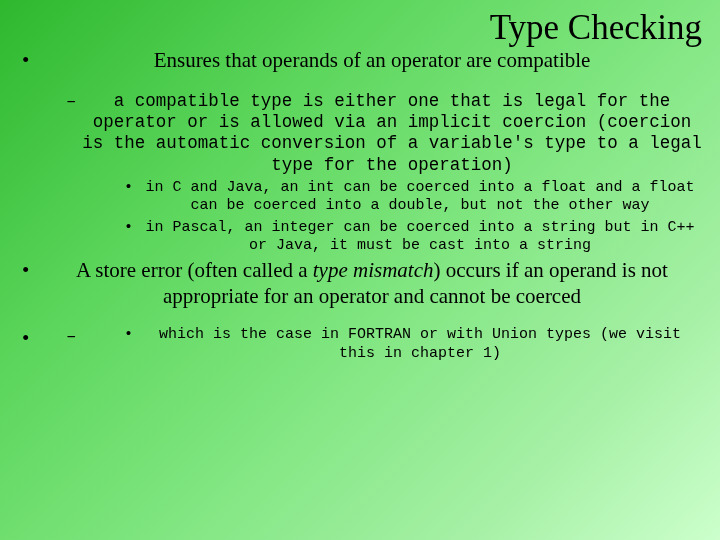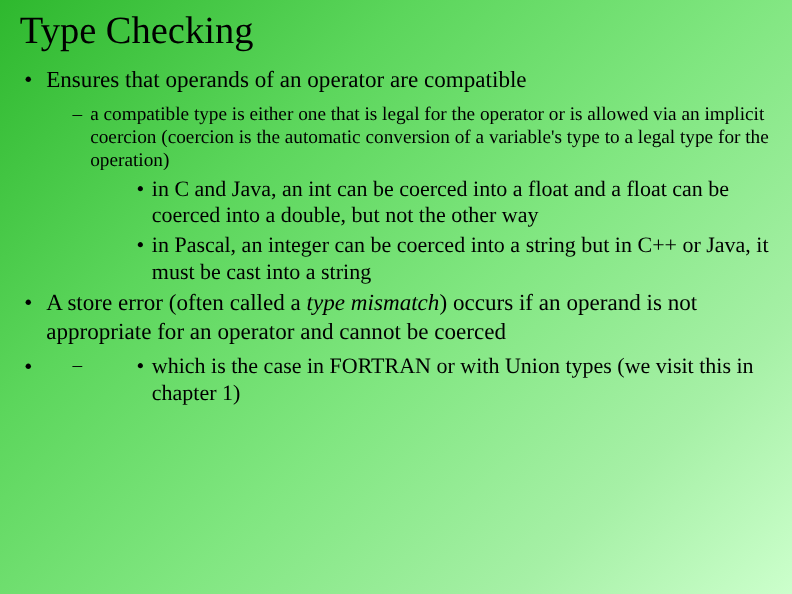--- a/index.html
+++ b/index.html
@@ -6,55 +6,57 @@
   body {
     width: 720px;
     height: 540px;
     background: linear-gradient(135deg, #2eb82e 0%, #5cd65c 30%, #80e680 55%, #a6f0a6 80%, #ccffcc 100%);
     font-family: "Times New Roman", Times, serif;
     color: #000;
     overflow: hidden;
     padding: 8px 18px 8px 18px;
   }
   .title {
-    text-align: left;
+    text-align: right;
     font-size: 35px;
     font-weight: normal;
-    margin-bottom: 12px;
+    margin-bottom: 0;
   }
   ul { list-style: none; }
   .lvl1 > li {
     font-size: 21px;
     line-height: 1.22;
     margin-bottom: 3px;
     padding-left: 24px;
     position: relative;
+    text-align: center;
   }
   .lvl1 > li::before {
     content: "•";
     position: absolute;
     left: 4px;
     top: 0;
   }
   .lvl2 > li {
     font-size: 17.5px;
     line-height: 1.22;
-    margin-top: 7px;
+    margin-top: 17px;
     margin-bottom: 2px;
     padding-left: 40px;
     position: relative;
+    font-family: Liberation Mono, monospace;
   }
   .lvl2 > li::before {
     content: "–";
     position: absolute;
     left: 24px;
     top: 0;
   }
   .lvl3 > li {
-    font-size: 20px;
+    font-size: 15px;
     line-height: 1.22;
     margin-top: 3px;
     margin-bottom: 2px;
     padding-left: 56px;
     position: relative;
   }
   .lvl3 > li::before {
     content: "•";
     position: absolute;
     left: 42px;

